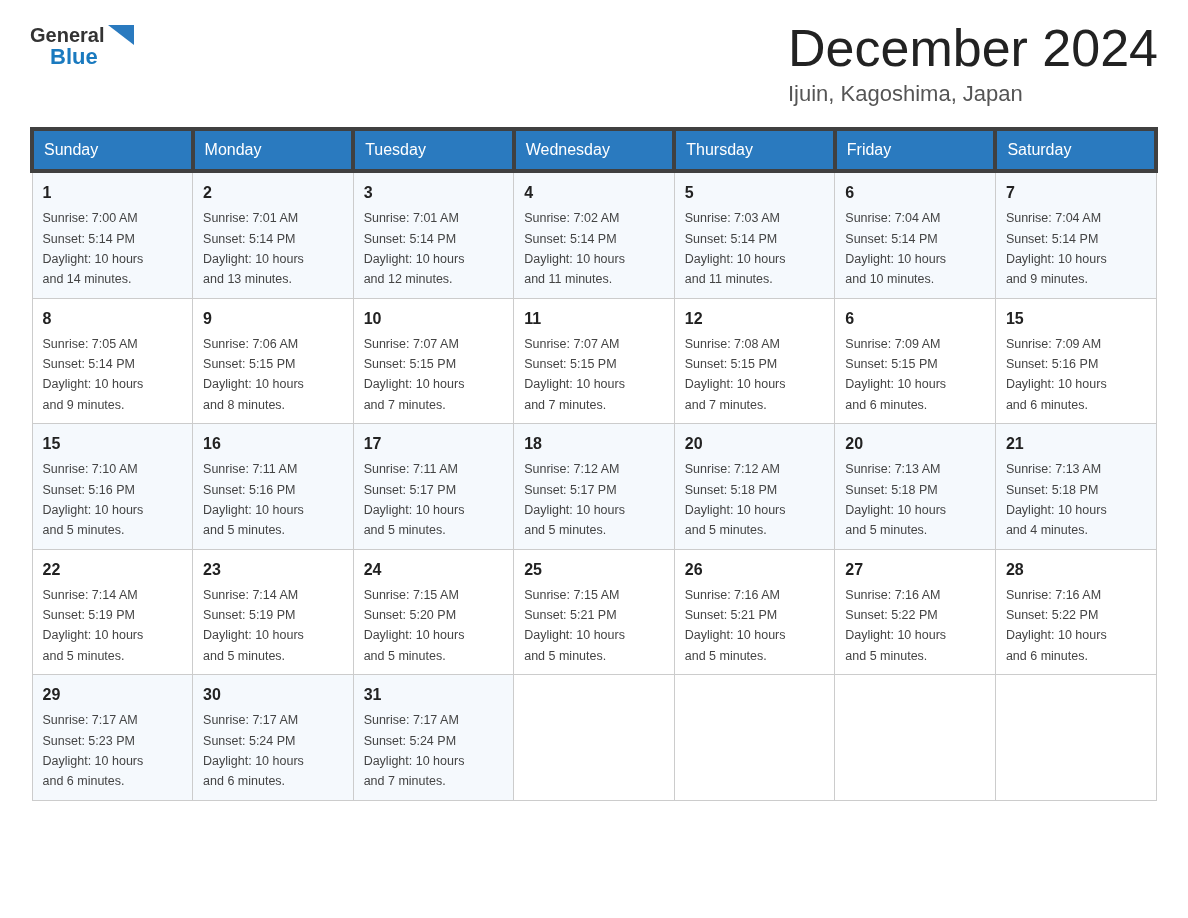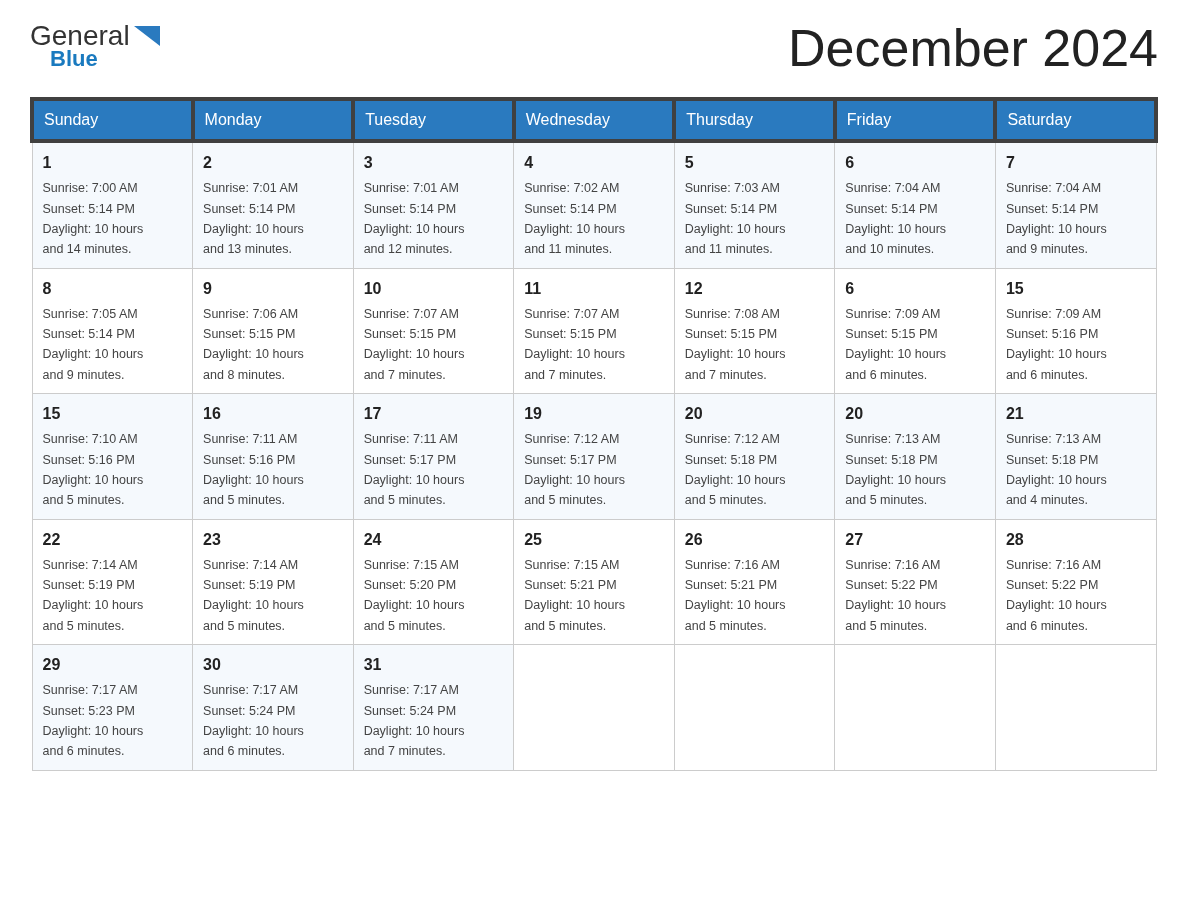--- a/index.html
+++ b/index.html
@@ -10,22 +10,22 @@
       width: 1188px;
       min-height: 918px;
     }
     .header {
       display: flex;
       justify-content: space-between;
       align-items: flex-start;
       margin-bottom: 20px;
     }
     .logo-text-general {
-      font-size: 28px;
-      font-weight: normal;
+      font-size: 20px;
+      font-weight: bold;
       color: #333;
       text-align: right;
     }
     .logo-text-blue {
       font-size: 22px;
       font-weight: bold;
       color: #1a7abf;
     }
     .logo-icon {
       width: 30px;
@@ -107,20 +107,21 @@
     <div class="logo-row">
       <span class="logo-text-general">General</span>
       <svg class="logo-icon" viewBox="0 0 30 30" xmlns="http://www.w3.org/2000/svg">
         <polygon points="2,5 28,5 28,25" fill="#2a7abf"></polygon>
       </svg>
     </div>
     <span class="logo-text-blue" style="margin-top:-6px; margin-left:20px;">Blue</span>
   </div>
   <div class="title-block">
     <div class="month-year">December 2024</div>
+    <div class="location">Ijuin, Kagoshima, Japan</div>
   </div>
 </div>
 
 <table>
   <thead>
     <tr>
       <th>Sunday</th>
       <th>Monday</th>
       <th>Tuesday</th>
       <th>Wednesday</th>
@@ -197,21 +198,21 @@
       </td>
         <td>
         <span class="day-number">16</span>
         <span class="day-info">Sunrise: 7:11 AM<br>Sunset: 5:16 PM<br>Daylight: 10 hours<br>and 5 minutes.</span>
       </td>
         <td>
         <span class="day-number">17</span>
         <span class="day-info">Sunrise: 7:11 AM<br>Sunset: 5:17 PM<br>Daylight: 10 hours<br>and 5 minutes.</span>
       </td>
         <td>
-        <span class="day-number">19</span>
+        <span class="day-number">18</span>
         <span class="day-info">Sunrise: 7:12 AM<br>Sunset: 5:17 PM<br>Daylight: 10 hours<br>and 5 minutes.</span>
       </td>
         <td>
         <span class="day-number">20</span>
         <span class="day-info">Sunrise: 7:12 AM<br>Sunset: 5:18 PM<br>Daylight: 10 hours<br>and 5 minutes.</span>
       </td>
         <td>
         <span class="day-number">20</span>
         <span class="day-info">Sunrise: 7:13 AM<br>Sunset: 5:18 PM<br>Daylight: 10 hours<br>and 5 minutes.</span>
       </td>

